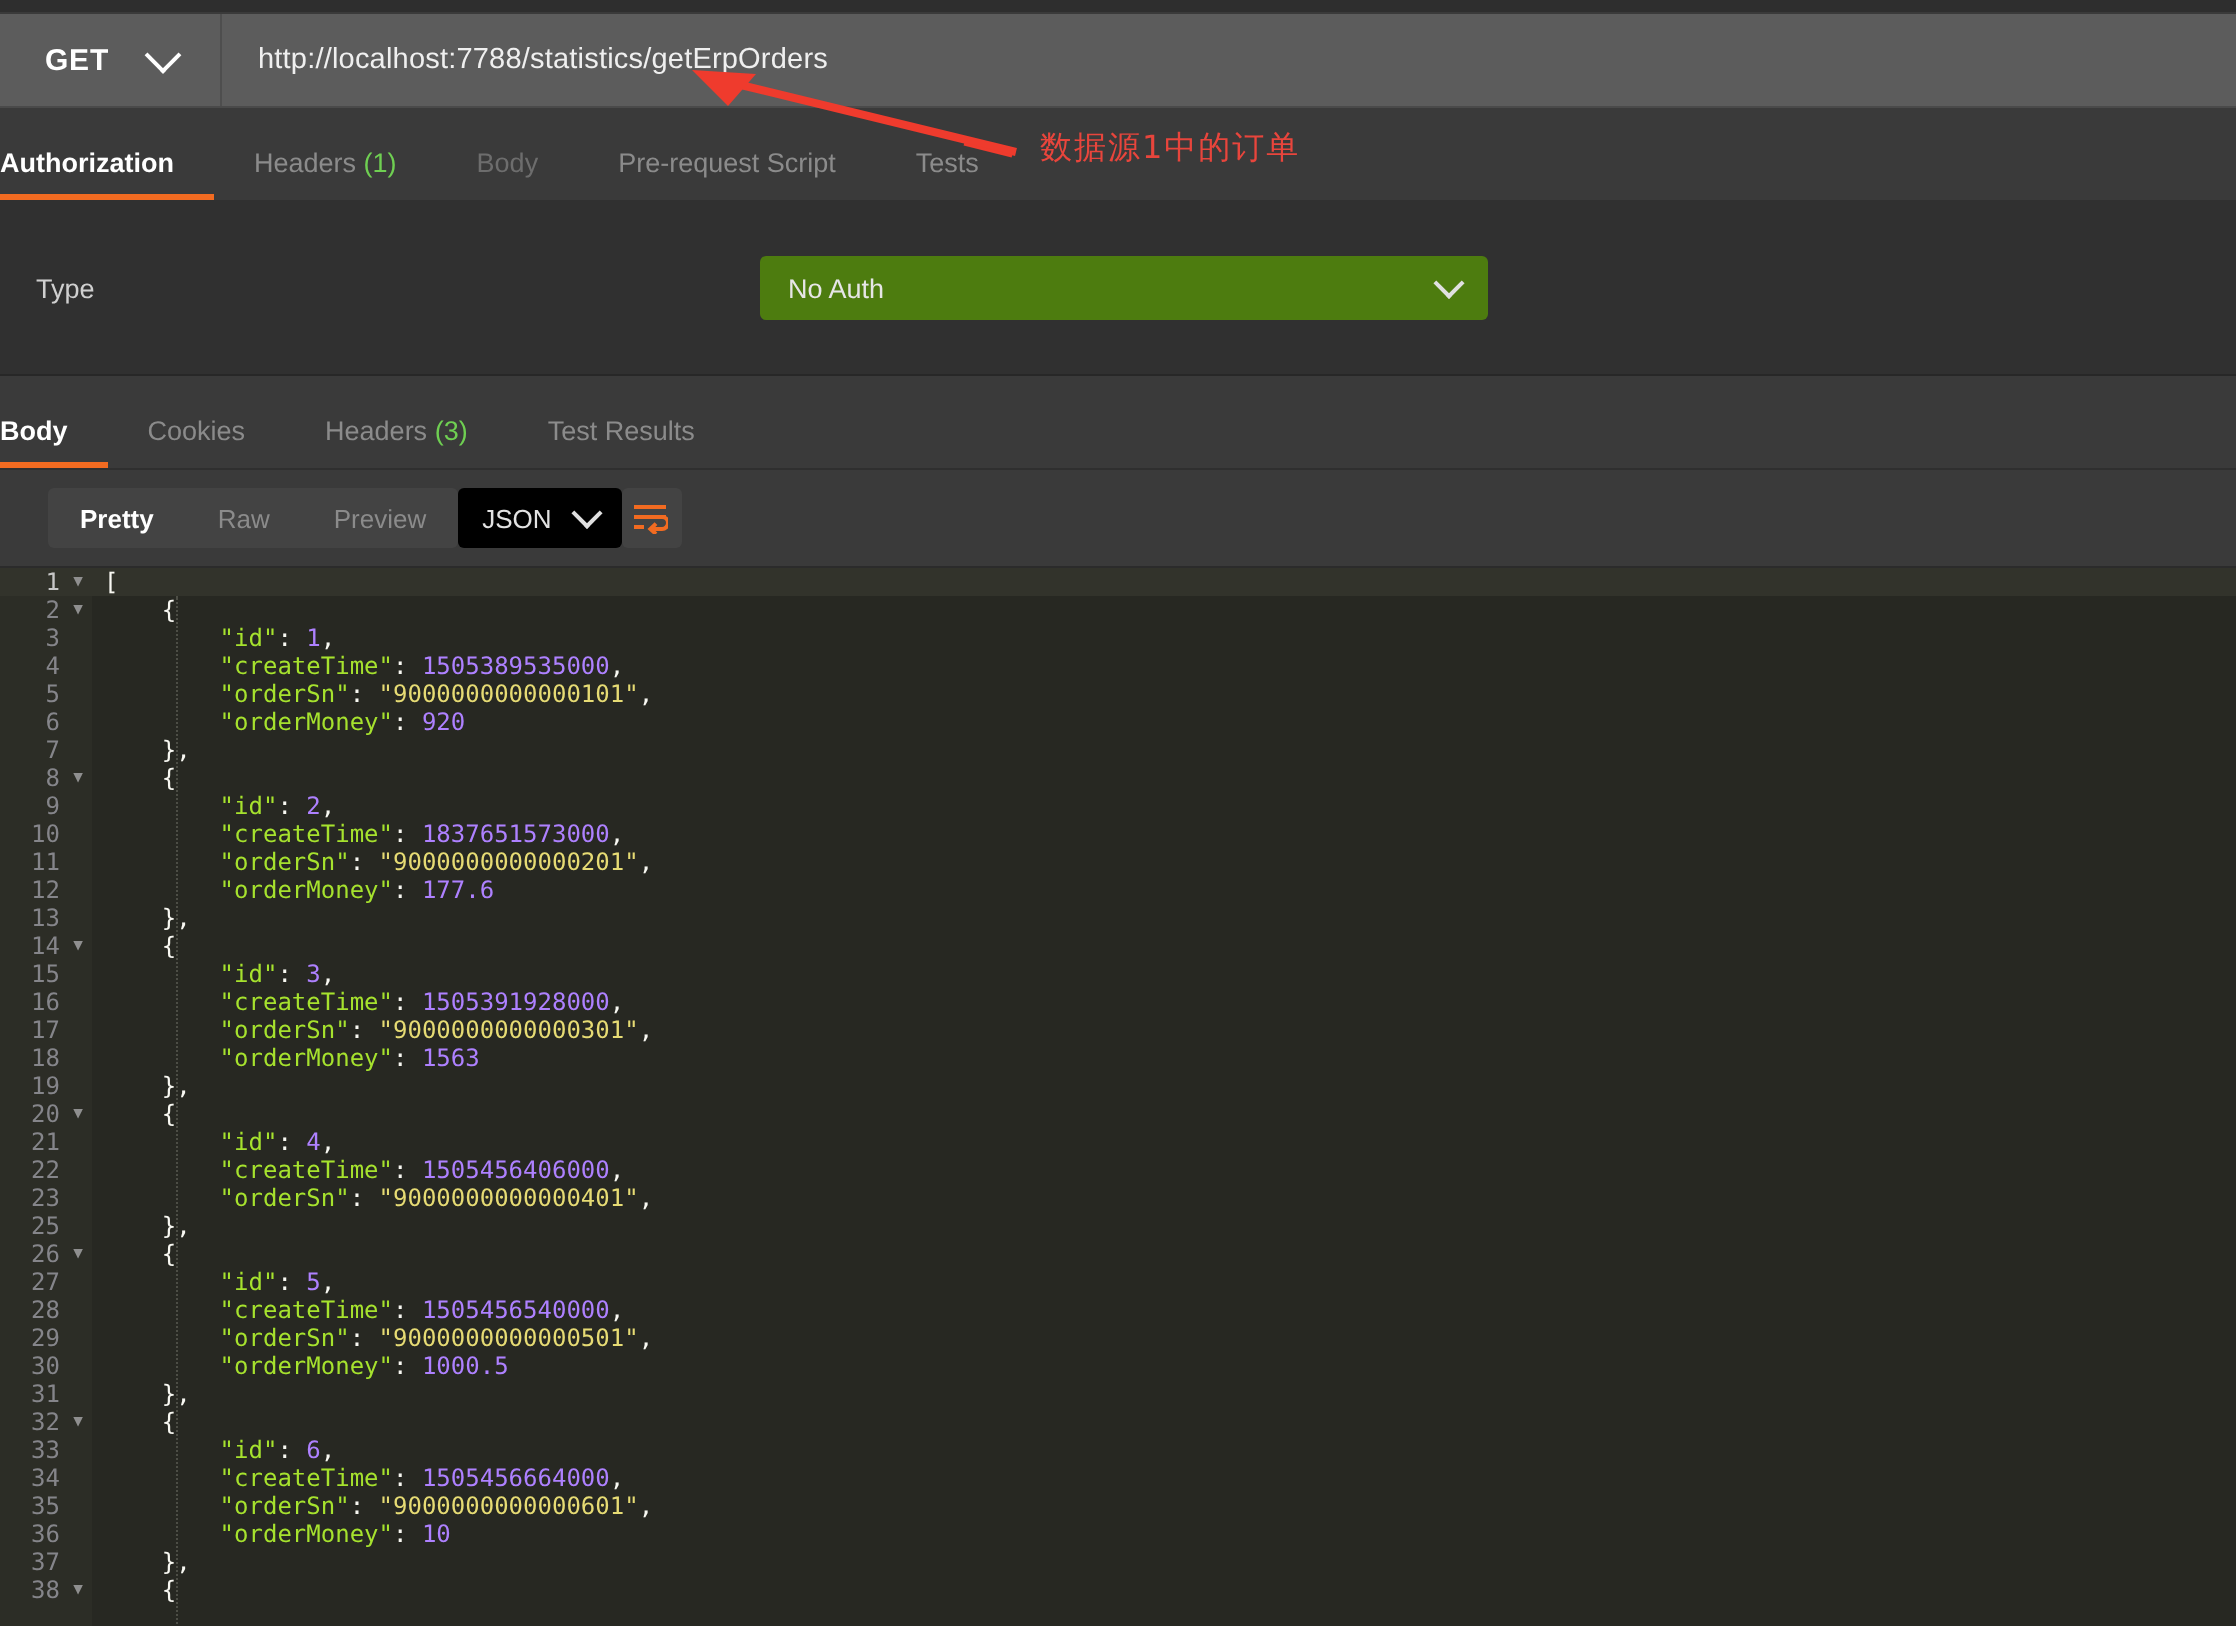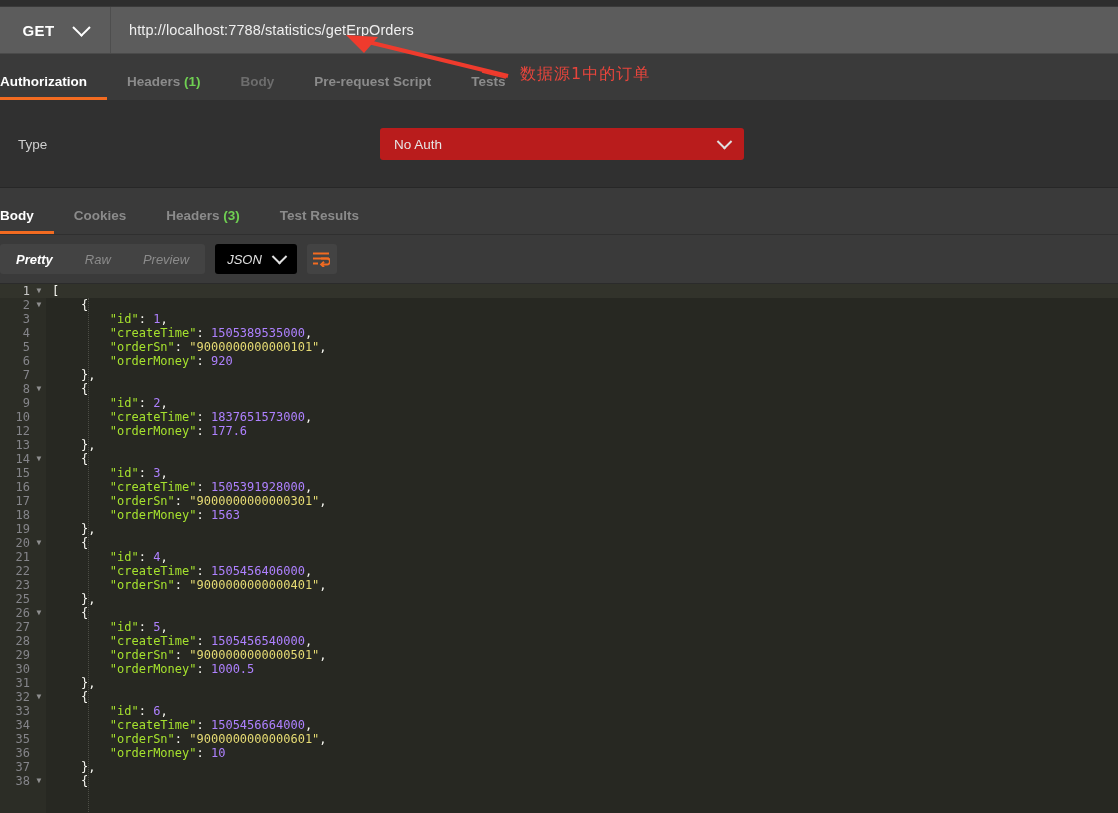--- a/index.html
+++ b/index.html
@@ -73,21 +73,20 @@
     border-bottom: 1px solid #303030;
     position: relative;
   }
   .tab {
     padding: 0 20px 11px 20px;
     font-size: 13.5px;
     color: #8b8b8b;
     cursor: pointer;
     position: relative;
     white-space: nowrap;
-    font-weight: bold;
   }
   .tab.first { padding-left: 0; margin-left: 0; }
   .tab.active { color: #ffffff; font-weight: bold; margin-top: 32px; }
   .tab.active::after {
     content: "";
     position: absolute;
     left: 0; right: 0; bottom: 0;
     height: 3px;
     background: #f26b21;
   }
@@ -129,21 +128,21 @@
     position: absolute;
     left: 18px;
     font-size: 13.5px;
     color: #cfcfcf;
   }
   .auth-select {
     position: absolute;
     left: 380px;
     width: 364px;
     height: 32px;
-    background: #b91c1c;
+    background: #4d7c0f;
     border-radius: 3px;
     display: flex;
     align-items: center;
     justify-content: space-between;
     padding: 0 14px 0 14px;
     box-sizing: border-box;
     font-size: 13.5px;
     color: #e6e6e6;
     cursor: pointer;
   }
@@ -164,24 +163,22 @@
     align-items: flex-end;
     border-bottom: 1px solid #2f2f2f;
   }
 
   
   .fmt-bar {
     height: 48px;
     background: #3a3a3a;
     display: flex;
     align-items: center;
-    padding-left: 0;
-    gap: 10px;
+    padding-left: 24px;
     border-bottom: 1px solid #2b2b2b;
-    font-style: italic;
   }
   .seg-group {
     display: flex;
     align-items: center;
     background: #434343;
     border-radius: 3px;
     height: 30px;
     overflow: hidden;
   }
   .seg {
@@ -391,20 +388,21 @@
       <div class="row active-line"><div class="hl-row-bg"></div><div class="ln active">1</div><div class="fold">▼</div><div class="code"><span class="t-punct">[</span></div></div>
       <div class="row"><div class="ln">2</div><div class="fold">▼</div><div class="code">    <span class="t-punct">{</span></div></div>
       <div class="row"><div class="ln">3</div><div class="code">        <span class="t-key">"id"</span><span class="t-colon">: </span><span class="t-num">1</span><span class="t-punct">,</span></div></div>
       <div class="row"><div class="ln">4</div><div class="code">        <span class="t-key">"createTime"</span><span class="t-colon">: </span><span class="t-num">1505389535000</span><span class="t-punct">,</span></div></div>
       <div class="row"><div class="ln">5</div><div class="code">        <span class="t-key">"orderSn"</span><span class="t-colon">: </span><span class="t-str">"9000000000000101"</span><span class="t-punct">,</span></div></div>
       <div class="row"><div class="ln">6</div><div class="code">        <span class="t-key">"orderMoney"</span><span class="t-colon">: </span><span class="t-num">920</span></div></div>
       <div class="row"><div class="ln">7</div><div class="code">    <span class="t-punct">},</span></div></div>
       <div class="row"><div class="ln">8</div><div class="fold">▼</div><div class="code">    <span class="t-punct">{</span></div></div>
       <div class="row"><div class="ln">9</div><div class="code">        <span class="t-key">"id"</span><span class="t-colon">: </span><span class="t-num">2</span><span class="t-punct">,</span></div></div>
       <div class="row"><div class="ln">10</div><div class="code">        <span class="t-key">"createTime"</span><span class="t-colon">: </span><span class="t-num">1837651573000</span><span class="t-punct">,</span></div></div>
+      <div class="row"><div class="ln">11</div><div class="code">        <span class="t-key">"orderSn"</span><span class="t-colon">: </span><span class="t-str">"9000000000000201"</span><span class="t-punct">,</span></div></div>
       <div class="row"><div class="ln">12</div><div class="code">        <span class="t-key">"orderMoney"</span><span class="t-colon">: </span><span class="t-num">177.6</span></div></div>
       <div class="row"><div class="ln">13</div><div class="code">    <span class="t-punct">},</span></div></div>
       <div class="row"><div class="ln">14</div><div class="fold">▼</div><div class="code">    <span class="t-punct">{</span></div></div>
       <div class="row"><div class="ln">15</div><div class="code">        <span class="t-key">"id"</span><span class="t-colon">: </span><span class="t-num">3</span><span class="t-punct">,</span></div></div>
       <div class="row"><div class="ln">16</div><div class="code">        <span class="t-key">"createTime"</span><span class="t-colon">: </span><span class="t-num">1505391928000</span><span class="t-punct">,</span></div></div>
       <div class="row"><div class="ln">17</div><div class="code">        <span class="t-key">"orderSn"</span><span class="t-colon">: </span><span class="t-str">"9000000000000301"</span><span class="t-punct">,</span></div></div>
       <div class="row"><div class="ln">18</div><div class="code">        <span class="t-key">"orderMoney"</span><span class="t-colon">: </span><span class="t-num">1563</span></div></div>
       <div class="row"><div class="ln">19</div><div class="code">    <span class="t-punct">},</span></div></div>
       <div class="row"><div class="ln">20</div><div class="fold">▼</div><div class="code">    <span class="t-punct">{</span></div></div>
       <div class="row"><div class="ln">21</div><div class="code">        <span class="t-key">"id"</span><span class="t-colon">: </span><span class="t-num">4</span><span class="t-punct">,</span></div></div>

